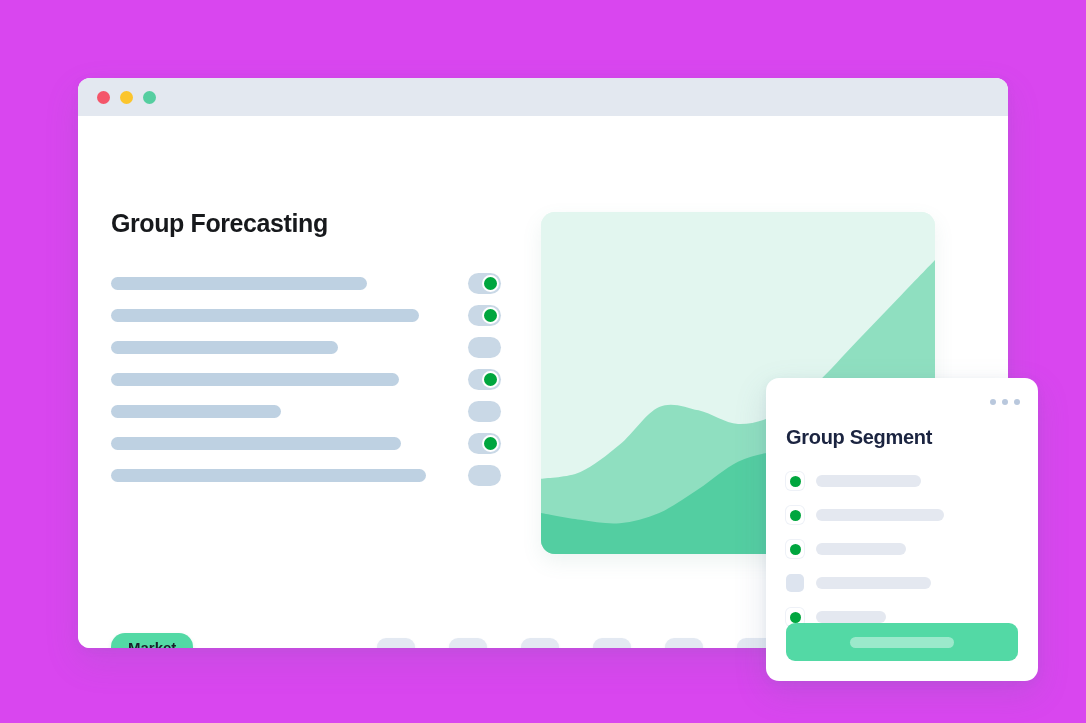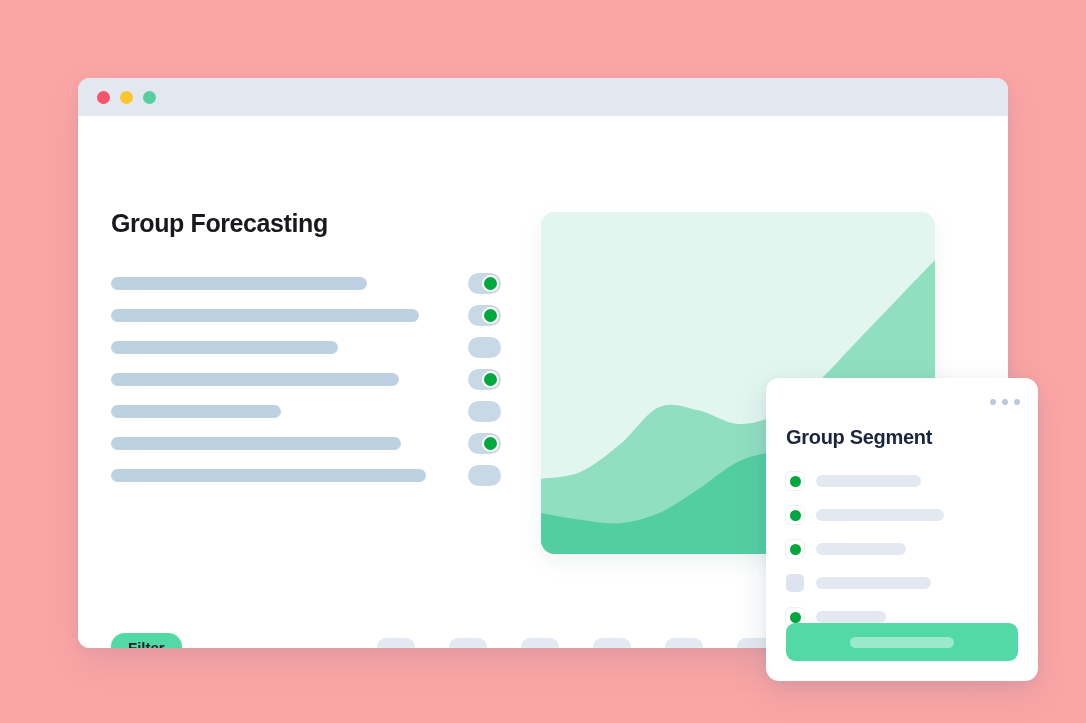--- a/index.html
+++ b/index.html
@@ -16,21 +16,21 @@
     position: relative;
     overflow: hidden;
   }
 
   
   #stage {
     position: absolute;
     left: 0; top: 0;
     width: 1086px;
     height: 723px;
-    background: #fca5a5;
+    background: #d946ef;
   }
 
   
   .browser-window {
     position: absolute;
     left: 78px;
     top: 78px;
     width: 930px;
     height: 570px;
     background: #ffffff;
@@ -329,21 +329,21 @@
 
       <div class="chart-card">
         <svg viewBox="0 0 394 342" preserveAspectRatio="none">
           <rect x="0" y="0" width="394" height="342" fill="#e2f6ef"></rect>
           <path id="upper-band-path" fill="#8fdfc0" d="M 0 266.76 C 6.566666666666667 265.62 26.266666666666673 265.62 39.400000000000006 259.92 C 52.53333333333334 254.22000000000003 65.66666666666669 243.39000000000001 78.80000000000001 232.56 C 91.93333333333334 221.73 105.06666666666665 200.64 118.19999999999999 194.94 C 131.33333333333331 189.24 144.4666666666667 195.51000000000002 157.60000000000002 198.36 C 170.73333333333335 201.21 183.86666666666667 211.47 197 212.04 C 210.13333333333333 212.60999999999999 223.26666666666665 208.62 236.39999999999998 201.78 C 249.5333333333333 194.94 262.66666666666663 182.97 275.79999999999995 171 C 288.9333333333333 159.03 302.0666666666667 143.64000000000001 315.20000000000005 129.96 C 328.33333333333337 116.28000000000002 341.4666666666667 102.60000000000002 354.6 88.92000000000002 C 367.73333333333335 75.24000000000001 387.43333333333334 54.72 394 47.879999999999995 L 394 342 L 0 342 Z"></path>
           <path id="lower-band-path" fill="#53ceA1" d="M 0 300.96 C 6.566666666666667 302.09999999999997 26.266666666666673 306.09000000000003 39.400000000000006 307.8 C 52.53333333333334 309.51 65.66666666666669 312.36 78.80000000000001 311.22 C 91.93333333333334 310.08000000000004 105.06666666666665 306.65999999999997 118.19999999999999 300.96 C 131.33333333333331 295.26 144.4666666666667 285.57 157.60000000000002 277.02 C 170.73333333333335 268.46999999999997 183.86666666666667 255.93 197 249.66 C 210.13333333333333 243.39 223.26666666666665 241.11 236.39999999999998 239.4 C 249.5333333333333 237.69 262.66666666666663 238.83 275.79999999999995 239.4 C 288.9333333333333 239.97 302.0666666666667 241.68 315.20000000000005 242.82 C 328.33333333333337 243.95999999999998 341.4666666666667 245.10000000000002 354.6 246.24 C 367.73333333333335 247.38 387.43333333333334 249.09 394 249.66 L 394 342 L 0 342 Z"></path>
         </svg>
       </div>
 
       <div class="filter-bar">
-        <div class="filter-pill">Filter</div>
+        <div class="filter-pill">Market</div>
         <div class="pill-gap"></div>
         <div id="ghost-pills" style="display:flex;align-items:center;gap:0;flex:0 0 auto;">
             <div class="ghost-pill" style="margin-left: 0px;"></div>
             <div class="ghost-pill" style="margin-left: 34px;"></div>
             <div class="ghost-pill" style="margin-left: 34px;"></div>
             <div class="ghost-pill" style="margin-left: 34px;"></div>
             <div class="ghost-pill" style="margin-left: 34px;"></div>
             <div class="ghost-pill" style="margin-left: 34px;"></div>
             <div class="ghost-pill" style="margin-left: 34px;"></div>
             <div class="ghost-pill" style="margin-left: 34px;"></div>

